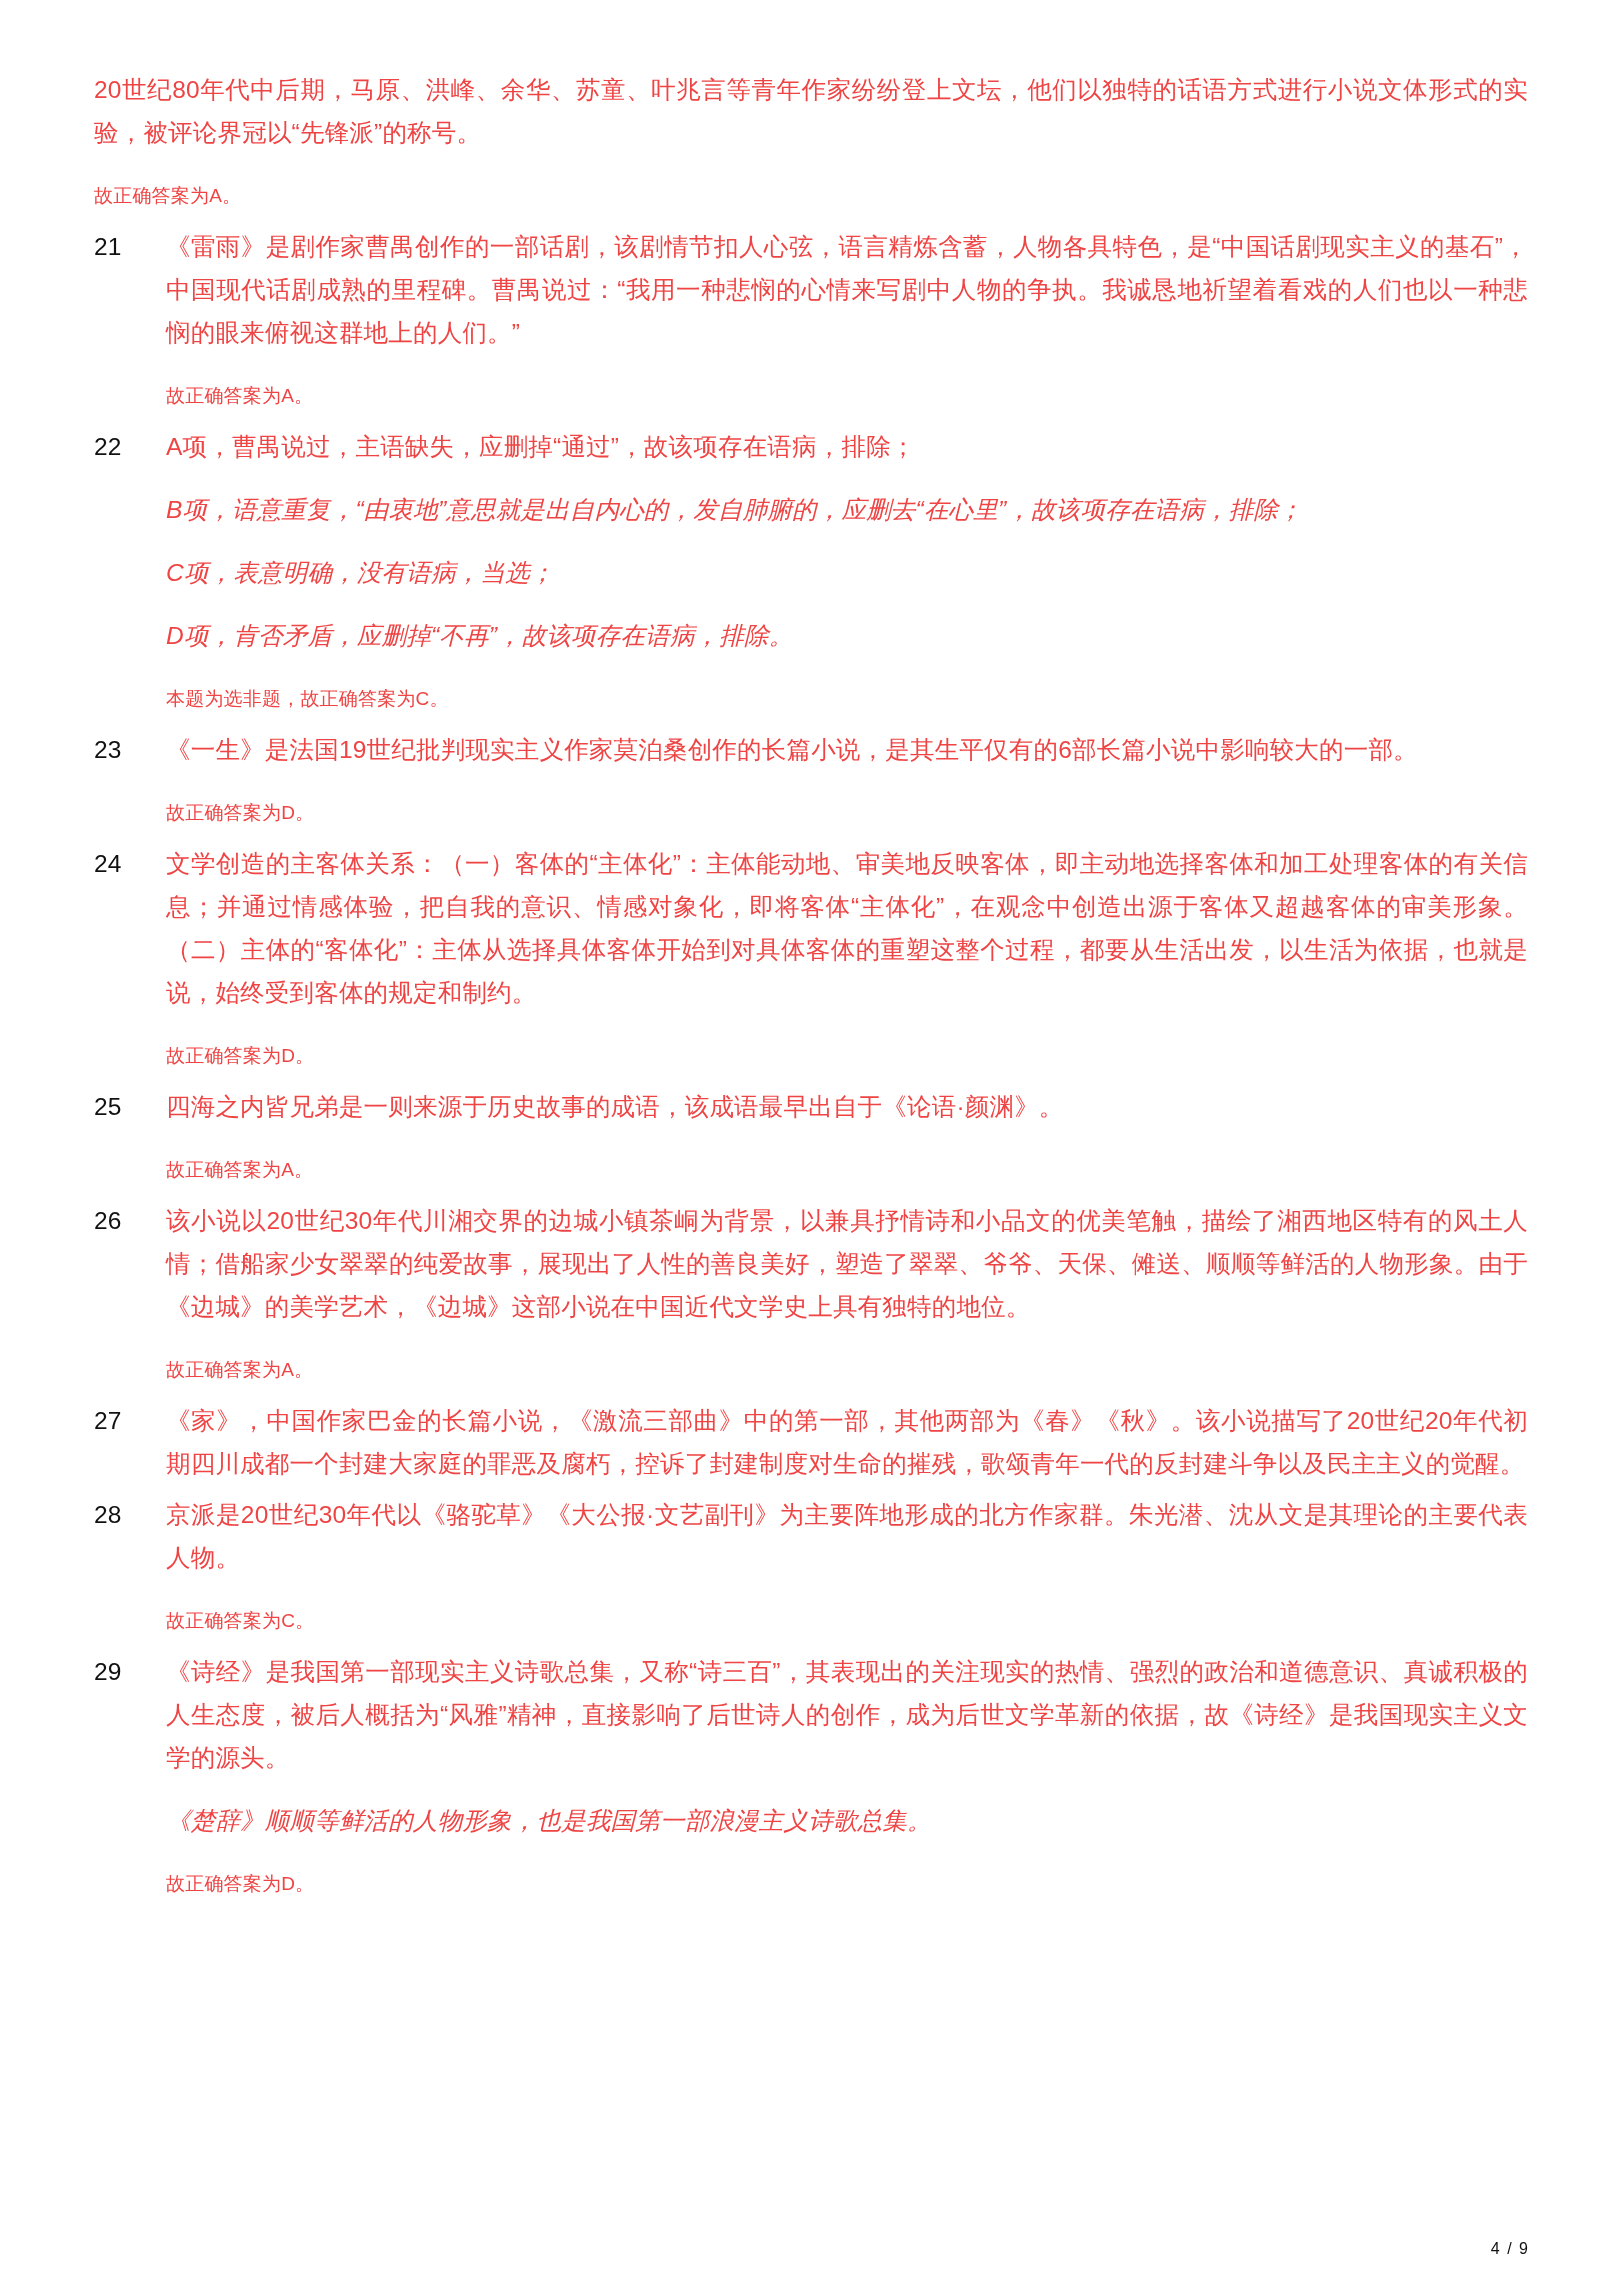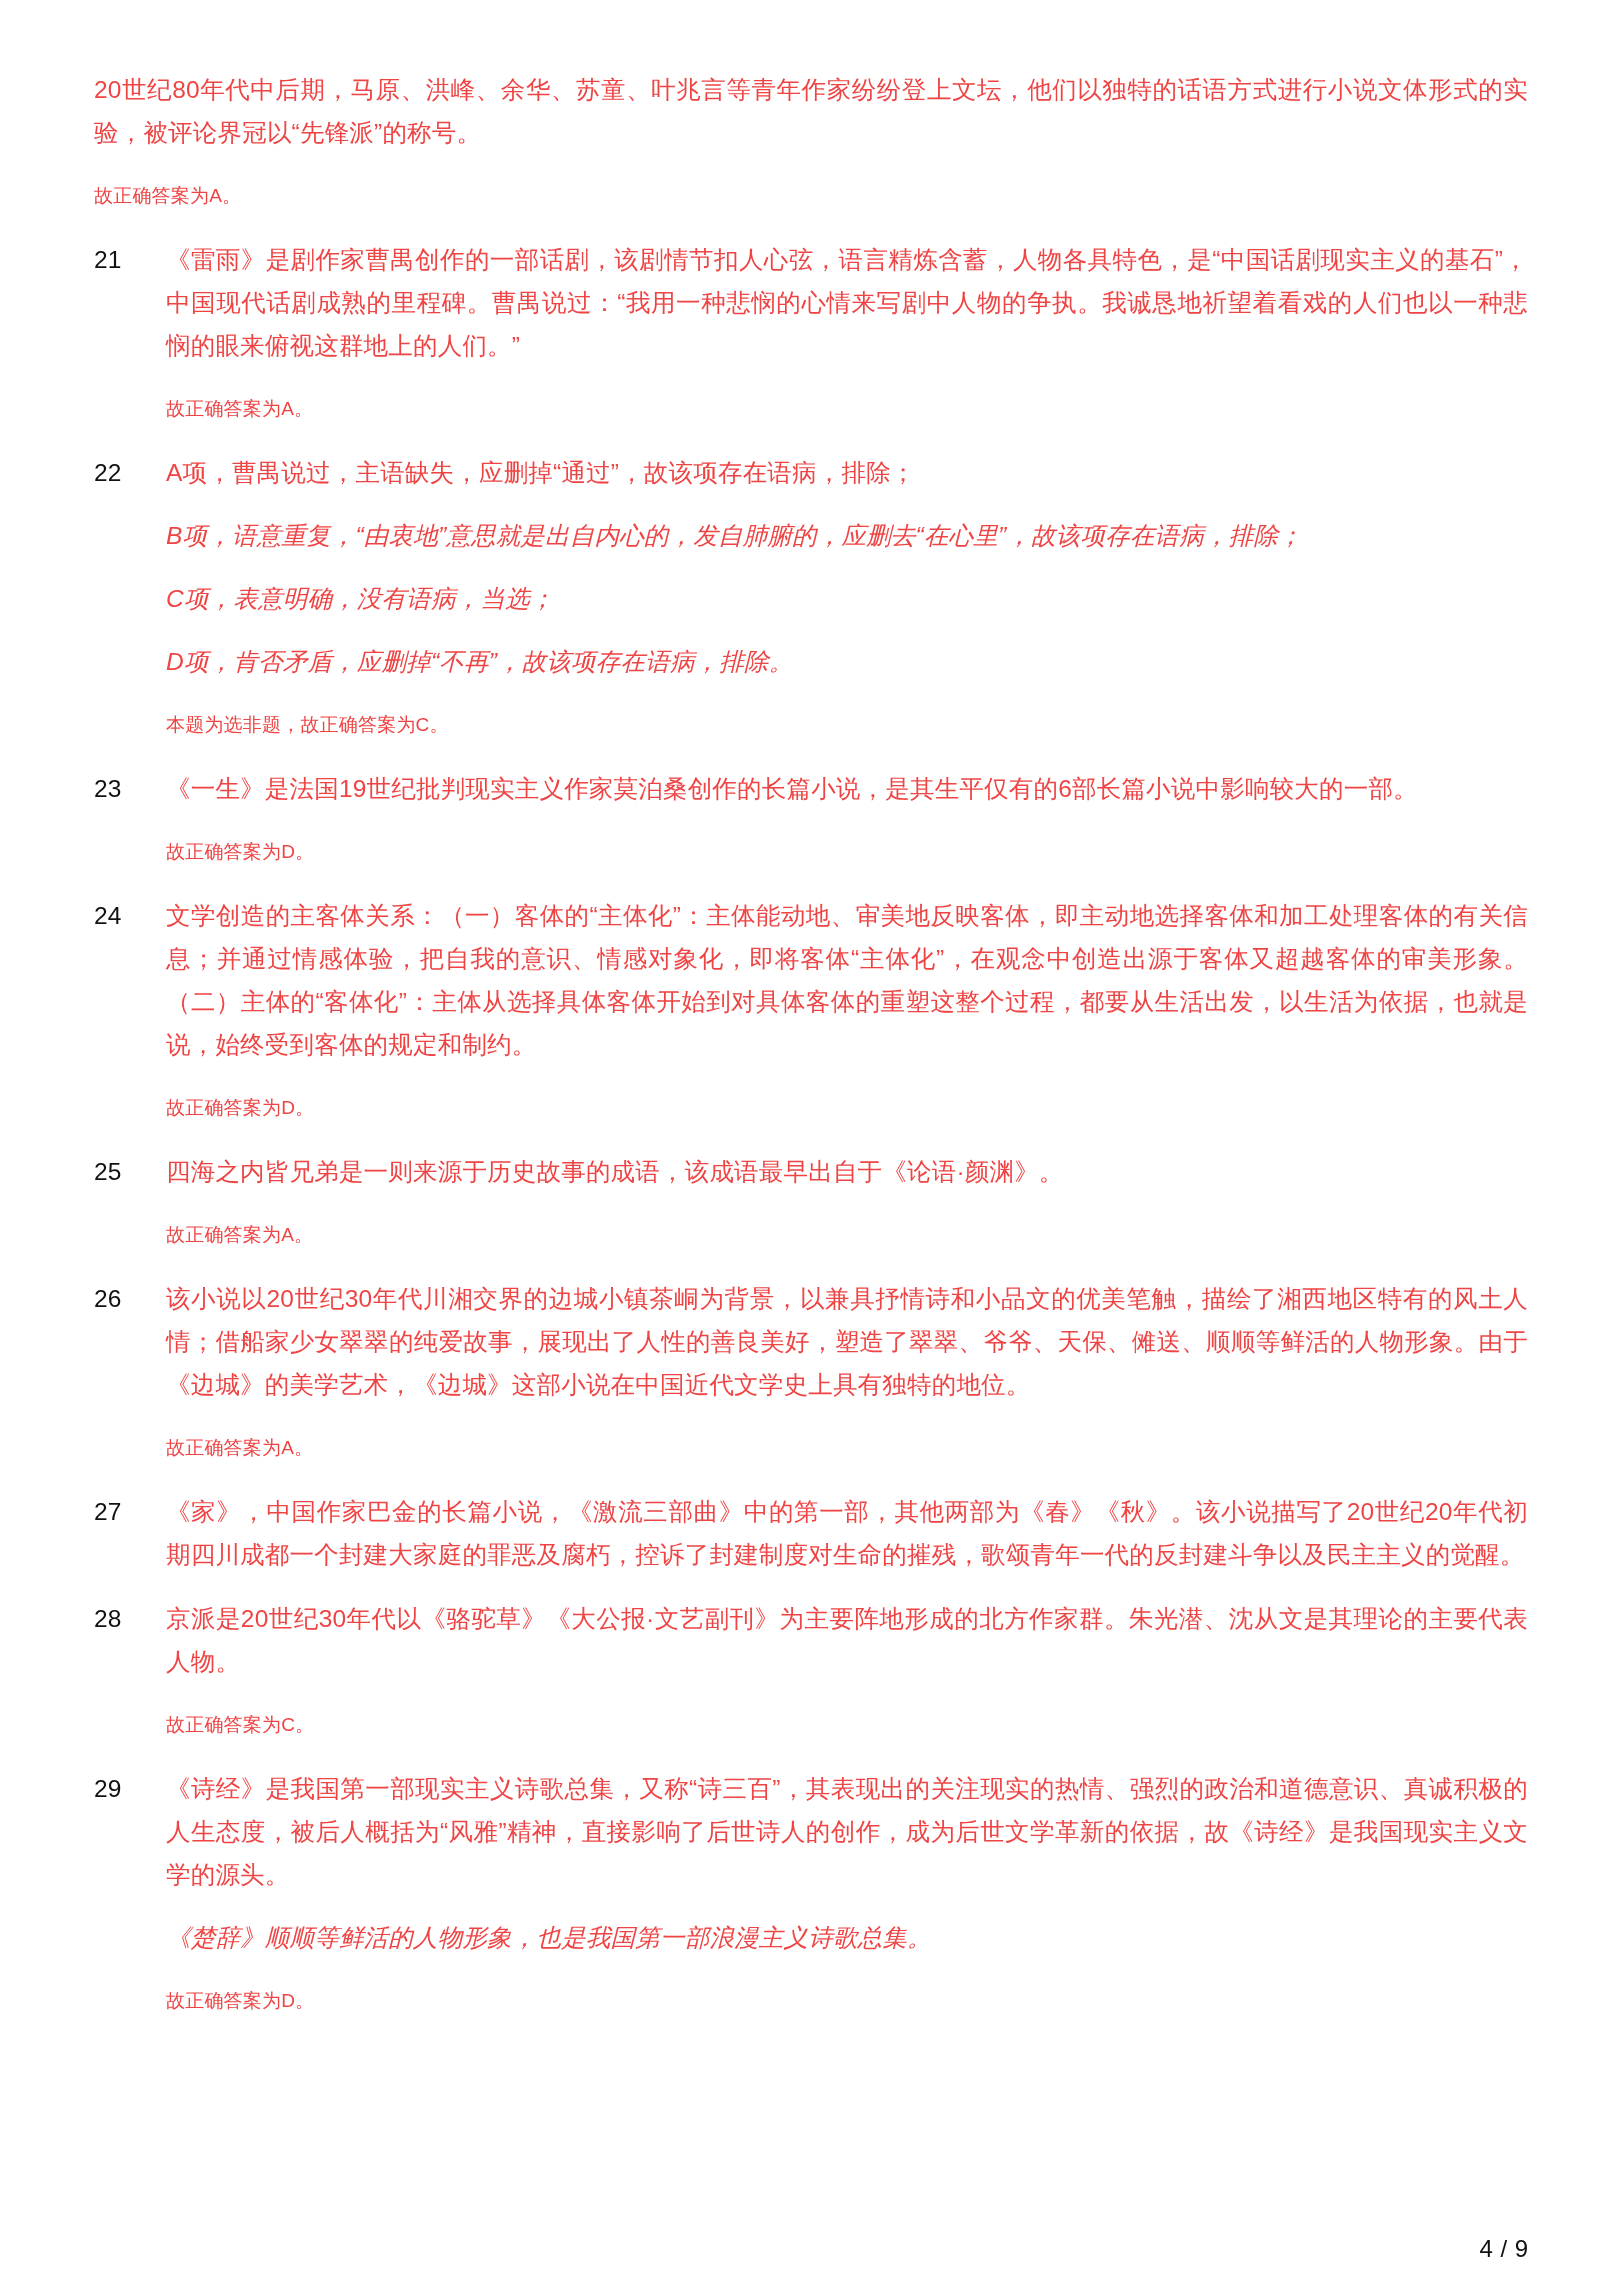--- a/index.html
+++ b/index.html
@@ -51,21 +51,21 @@
     line-height: 43px;
     margin: 20px 0 0 0;
     padding-left: 0;
   }
 
   
   .item {
     display: flex;
     flex-direction: row;
     align-items: flex-start;
-    margin-top: 21px;
+    margin-top: 8px;
   }
   .item-num {
     flex: 0 0 72px;
     width: 72px;
     font-size: 24.5px;
     line-height: 43px;
     text-align: left;
     color: #111111;
   }
   .item-body {
@@ -102,21 +102,21 @@
     font-size: 12.3px;
     line-height: 16px;
     color: #5f5f5f;
     letter-spacing: 0.5px;
     opacity: 0.92;
   }
   .footer-pageno {
     position: absolute;
     right: 94px;
     top: 0px;
-    font-size: 24px;
+    font-size: 16px;
     line-height: 28px;
     color: #111111;
     white-space: pre;
   }
   .footer-pageno .sep { padding: 0 7.5px; }
 </style>
 </head>
 <body>
 
 <div class="page">

